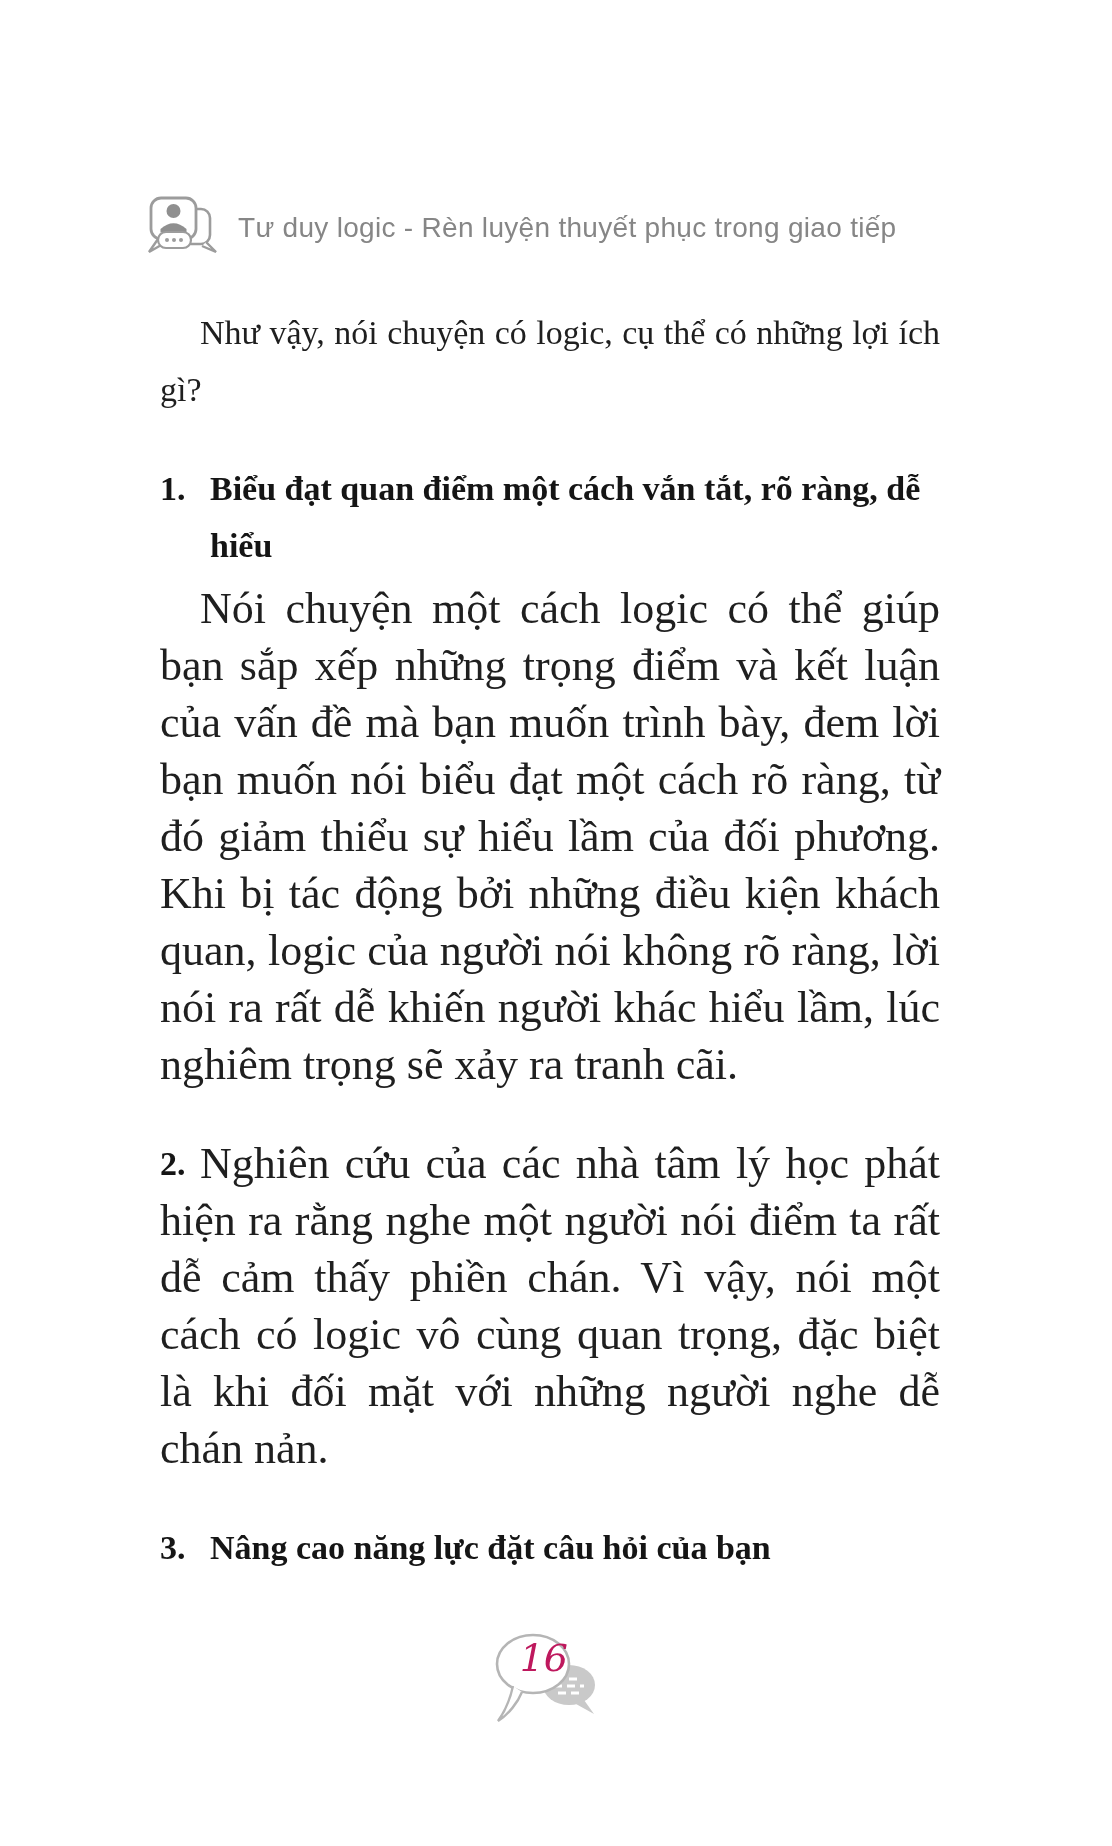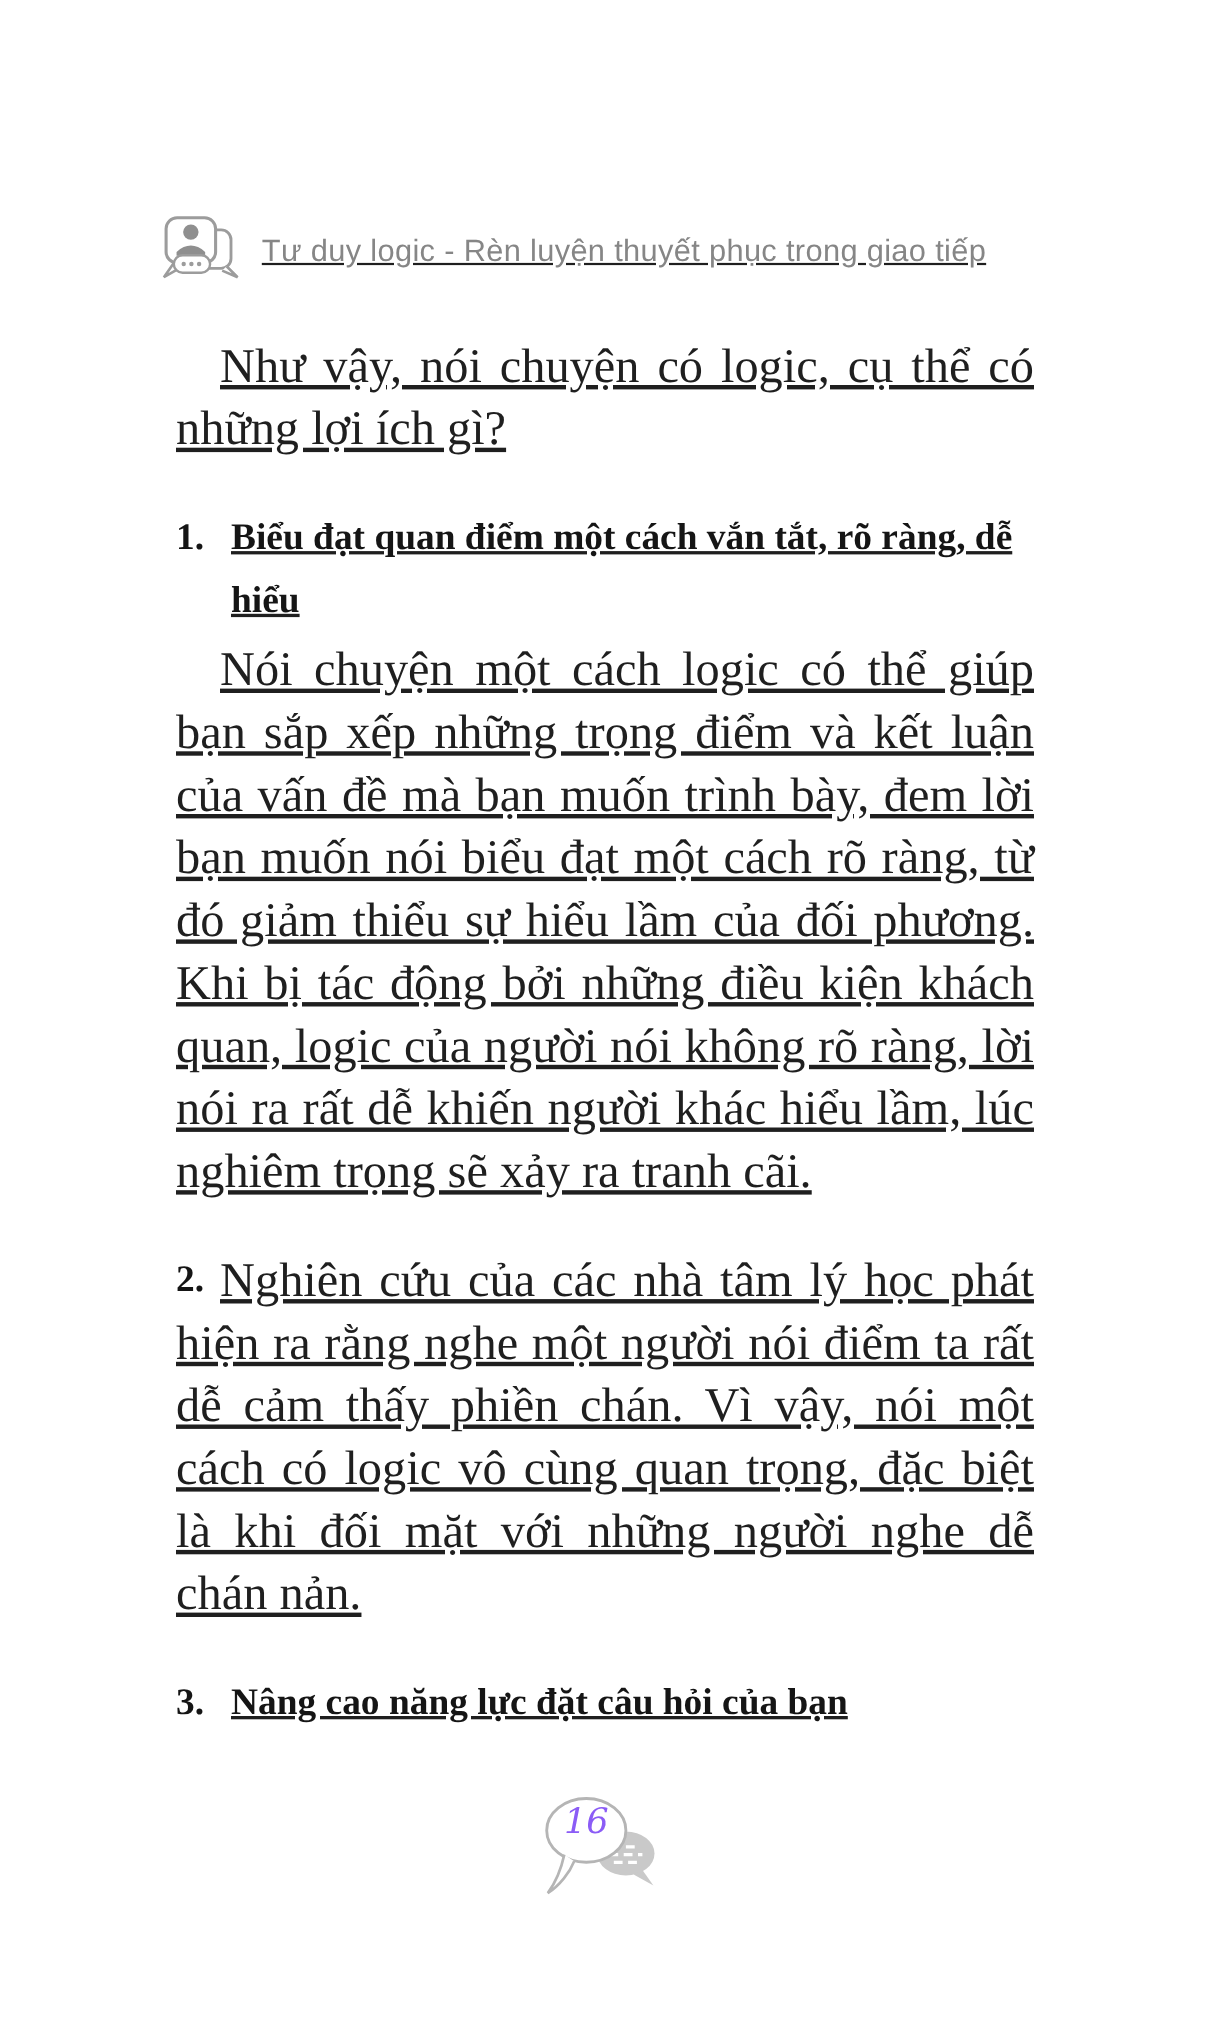--- a/index.html
+++ b/index.html
@@ -14,21 +14,20 @@
     background: #ffffff;
     overflow: hidden;
     font-family: "Liberation Serif", serif;
     color: #1f1f1f;
   }
   .content {
     position: absolute;
     left: 160px;
     right: 172px;
     top: 0;
-    text-decoration: underline;
   }
 
   
   .running-head {
     display: flex;
     align-items: center;
     gap: 14px;
     margin-top: 196px;
     margin-left: -14px;
   }
@@ -37,21 +36,21 @@
     font-family: "Liberation Sans", sans-serif;
     font-size: 28px;
     color: #868686;
     letter-spacing: 0.3px;
     white-space: nowrap;
   }
 
   
   .intro {
     margin: 44px 0 0 0;
-    font-size: 44px;
+    font-size: 34px;
     line-height: 57px;
     text-align: justify;
     text-indent: 40px;
   }
   .section { margin-top: 42px; }
   .section-heading {
     position: relative;
     padding-left: 50px;
     margin: 0;
     font-size: 34px;
@@ -81,25 +80,25 @@
     top: 1622px;
     width: 150px;
     height: 120px;
   }
   .folio svg { width: 100%; height: 100%; }
   .folio .pagenum {
     position: absolute;
     left: 26px;
     top: 14px;
     width: 70px;
-    text-align: center;
+    text-align: right;
     font-family: "DejaVu Serif", serif;
     font-style: italic;
-    font-size: 32px;
-    color: #8b5cf6;
+    font-size: 38px;
+    color: #be185d;
   }
 </style>
 </head>
 <body>
 
 <div class="page">
   <div class="content">
 
     <div class="running-head">
       <span class="hicon">

